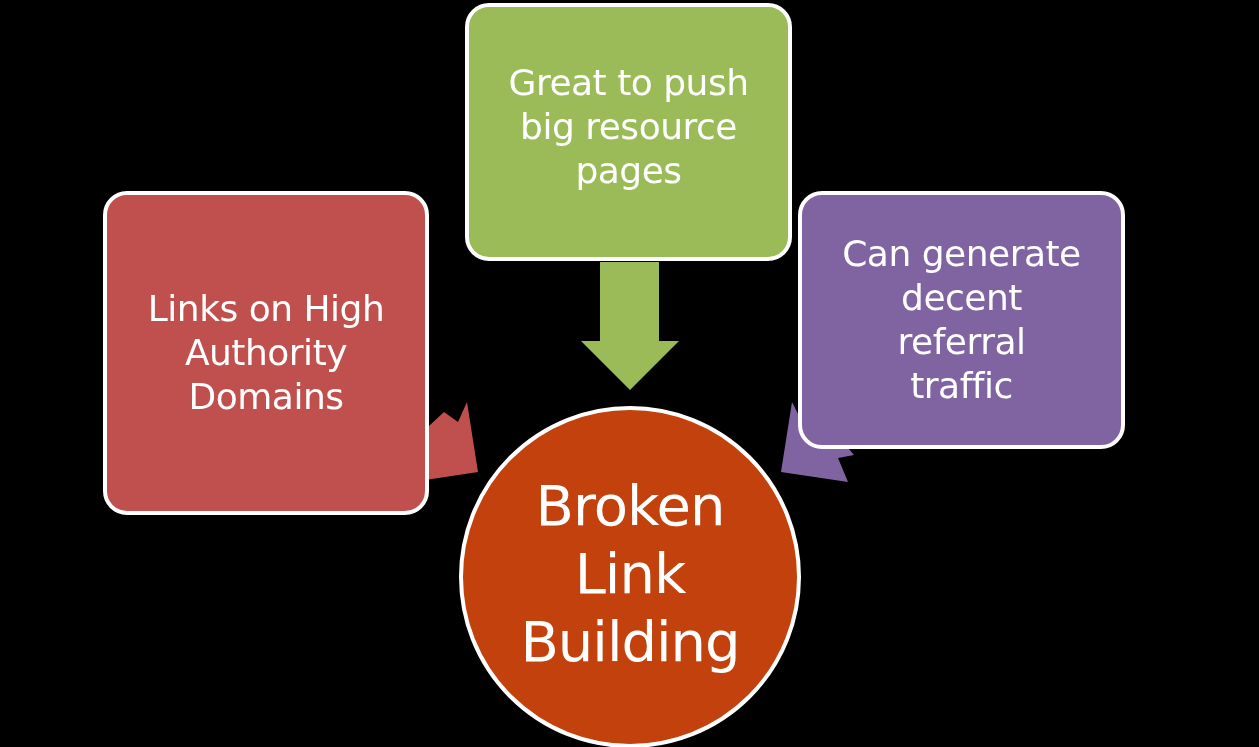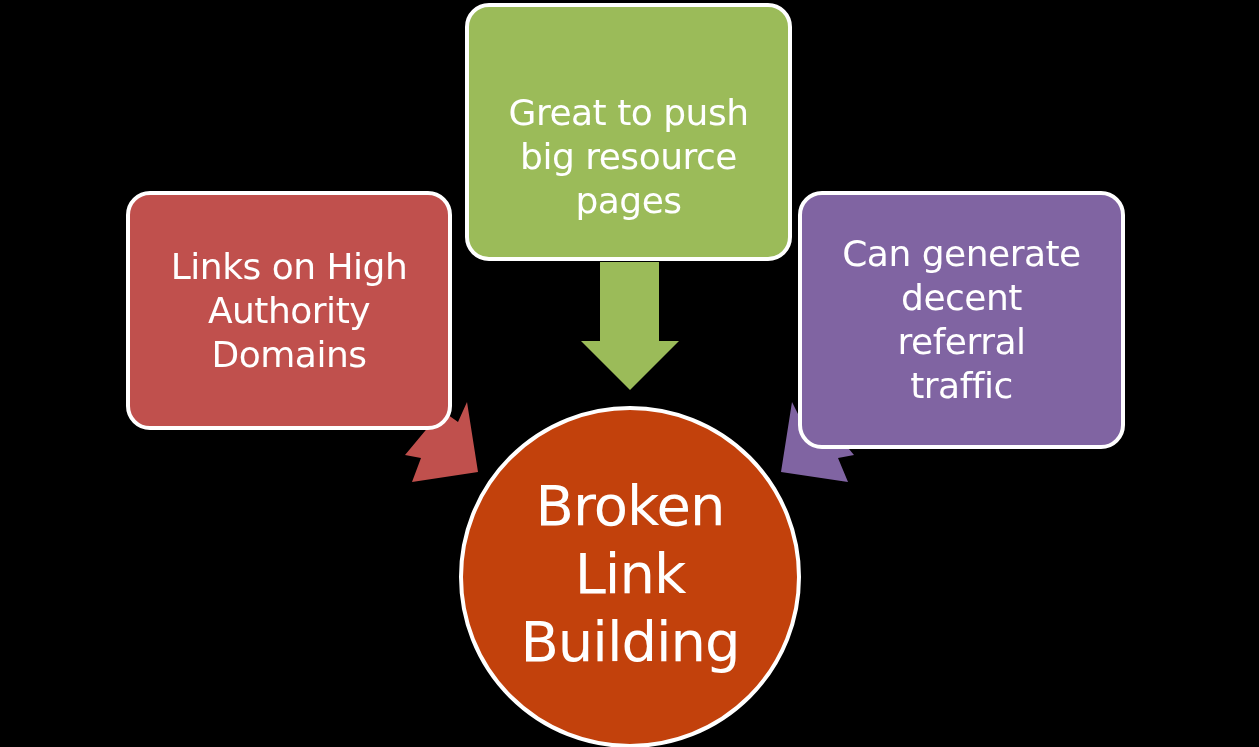--- a/index.html
+++ b/index.html
@@ -14,22 +14,22 @@
       align-items: center;
       justify-content: center;
       text-align: center;
       color: #ffffff;
       font-size: 36px;
       line-height: 44px;
       font-family: "DejaVu Sans", sans-serif;
       letter-spacing: -0.5px;
     }
     .box span { display: block; white-space: pre-line; }
-    #box-left   { left: 103px; top: 191px; width: 326px; height: 239px; margin-left: 23px; }
-    #box-top    { left: 465px; top: 3px;   width: 327px; height: 258px; align-items: flex-start; padding-top: 84px; }
+    #box-left   { left: 103px; top: 191px; width: 326px; height: 324px; }
+    #box-top    { left: 465px; top: 3px;   width: 327px; height: 258px; align-items: flex-start; padding-top: 54px; }
     #box-right  { left: 798px; top: 191px; width: 327px; height: 258px; }
     #hub {
       position: absolute;
       box-sizing: border-box;
       left: 459px; top: 406px; width: 342px; height: 342px;
       border-radius: 50%;
       border: 4px solid #ffffff;
       display: flex; align-items: center; justify-content: center; text-align: center;
       color: #ffffff;
       font-size: 56px; line-height: 68px;

